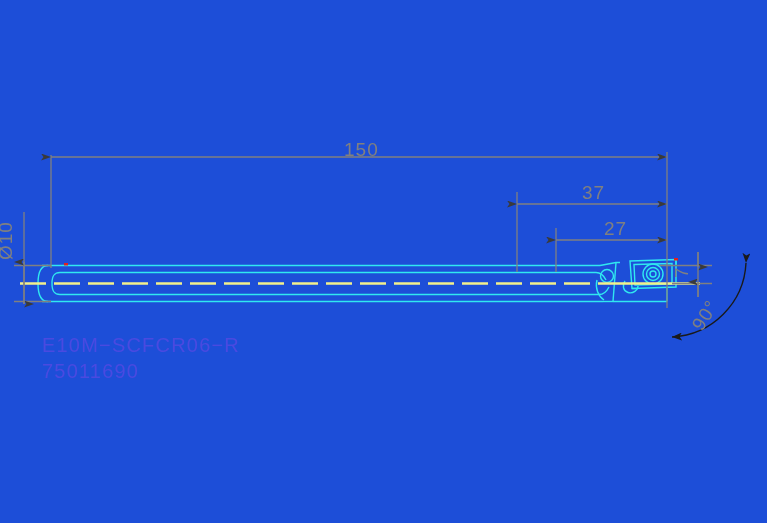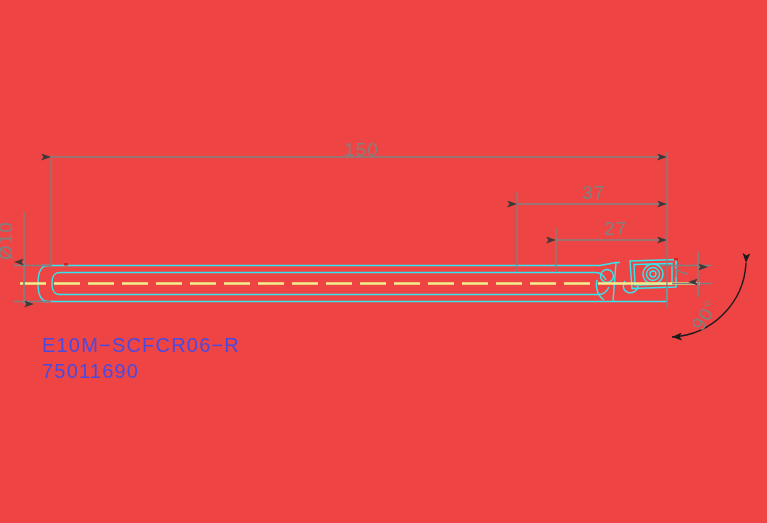--- a/index.html
+++ b/index.html
@@ -7,21 +7,21 @@
     padding: 0;
     background: #ffffff;
   }
   body {
     font-family: "Liberation Sans", sans-serif;
   }
   #canvas {
     position: relative;
     width: 767px;
     height: 523px;
-    background: #ef4444;
+    background: #1d4ed8;
     overflow: hidden;
   }
   #drawing {
     position: absolute;
     left: 0;
     top: 0;
     width: 767px;
     height: 523px;
   }
   .dimtext {

